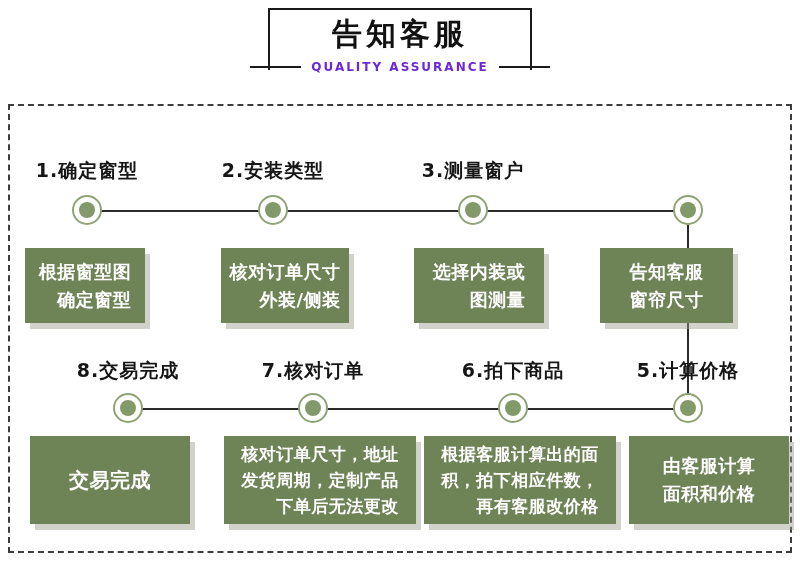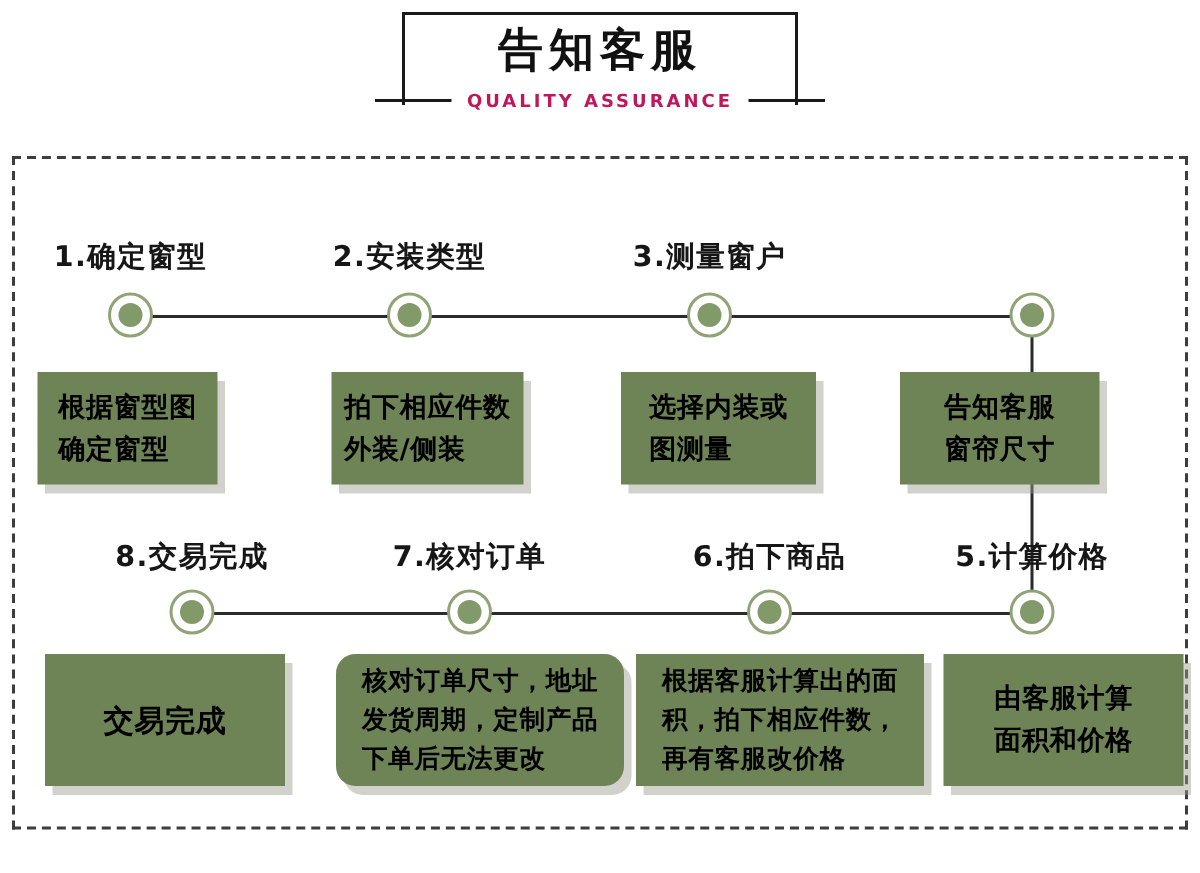--- a/index.html
+++ b/index.html
@@ -58,21 +58,21 @@
   .header-rule {
     flex: 1 1 auto;
     height: 2px;
     background: #1a1a1a;
   }
   .header-sub {
     padding: 0 10px;
     font-size: 12px;
     font-weight: 700;
     letter-spacing: 2px;
-    color: #be185d;
+    color: #6d28d9;
     white-space: nowrap;
   }
 
   
   .frame {
     position: absolute;
     left: 8px;
     top: 104px;
     width: 784px;
     height: 449px;
@@ -141,25 +141,25 @@
     background: #6f8456;
     box-shadow: 5px 6px 0 0 rgba(150,155,140,0.45);
     display: flex;
     align-items: center;
     justify-content: center;
     z-index: 2;
     box-sizing: border-box;
     padding: 4px 6px;
   }
   .box-text {
-    color: #000000;
+    color: #ffffff;
     font-size: 18px;
     font-weight: 700;
     line-height: 28px;
-    text-align: left;
+    text-align: right;
     white-space: pre-line;
     letter-spacing: 0.5px;
   }
   .box-text.big { font-size: 20px; }
   .box-text.dense { font-size: 17px; line-height: 26px; }
 </style>
 </head>
 <body>
 
 <div class="header">
@@ -183,21 +183,21 @@
   <div class="step-label" style="left:12px; top:8px; width:150px;">1.确定窗型</div>
   <div class="marker" style="left:72px; top:45px;"></div>
   <div class="box" style="left:25px; top:98px; width:120px; height:75px;">
     <span class="box-text">根据窗型图
 确定窗型</span>
   </div>
 
   <div class="step-label" style="left:198px; top:8px; width:150px;">2.安装类型</div>
   <div class="marker" style="left:258px; top:45px;"></div>
   <div class="box" style="left:221px; top:98px; width:128px; height:75px;">
-    <span class="box-text">拍下相应件数
+    <span class="box-text">核对订单尺寸
 外装/侧装</span>
   </div>
 
   <div class="step-label" style="left:398px; top:8px; width:150px;">3.测量窗户</div>
   <div class="marker" style="left:458px; top:45px;"></div>
   <div class="box" style="left:414px; top:98px; width:130px; height:75px;">
     <span class="box-text">选择内装或
 图测量</span>
   </div>
 
@@ -211,21 +211,21 @@
 <div class="row row-2">
 
   <div class="step-label" style="left:53px; top:8px; width:150px;">8.交易完成</div>
   <div class="marker" style="left:113px; top:43px;"></div>
   <div class="box" style="left:30px; top:86px; width:160px; height:88px;">
     <span class="box-text big">交易完成</span>
   </div>
 
   <div class="step-label" style="left:238px; top:8px; width:150px;">7.核对订单</div>
   <div class="marker" style="left:298px; top:43px;"></div>
-  <div class="box" style="left:224px; top:86px; width:192px; height:88px;border-radius:13px;">
+  <div class="box" style="left:224px; top:86px; width:192px; height:88px;">
     <span class="box-text dense">核对订单尺寸，地址
 发货周期，定制产品
 下单后无法更改</span>
   </div>
 
   <div class="step-label" style="left:438px; top:8px; width:150px;">6.拍下商品</div>
   <div class="marker" style="left:498px; top:43px;"></div>
   <div class="box" style="left:424px; top:86px; width:192px; height:88px;">
     <span class="box-text dense">根据客服计算出的面
 积，拍下相应件数，

